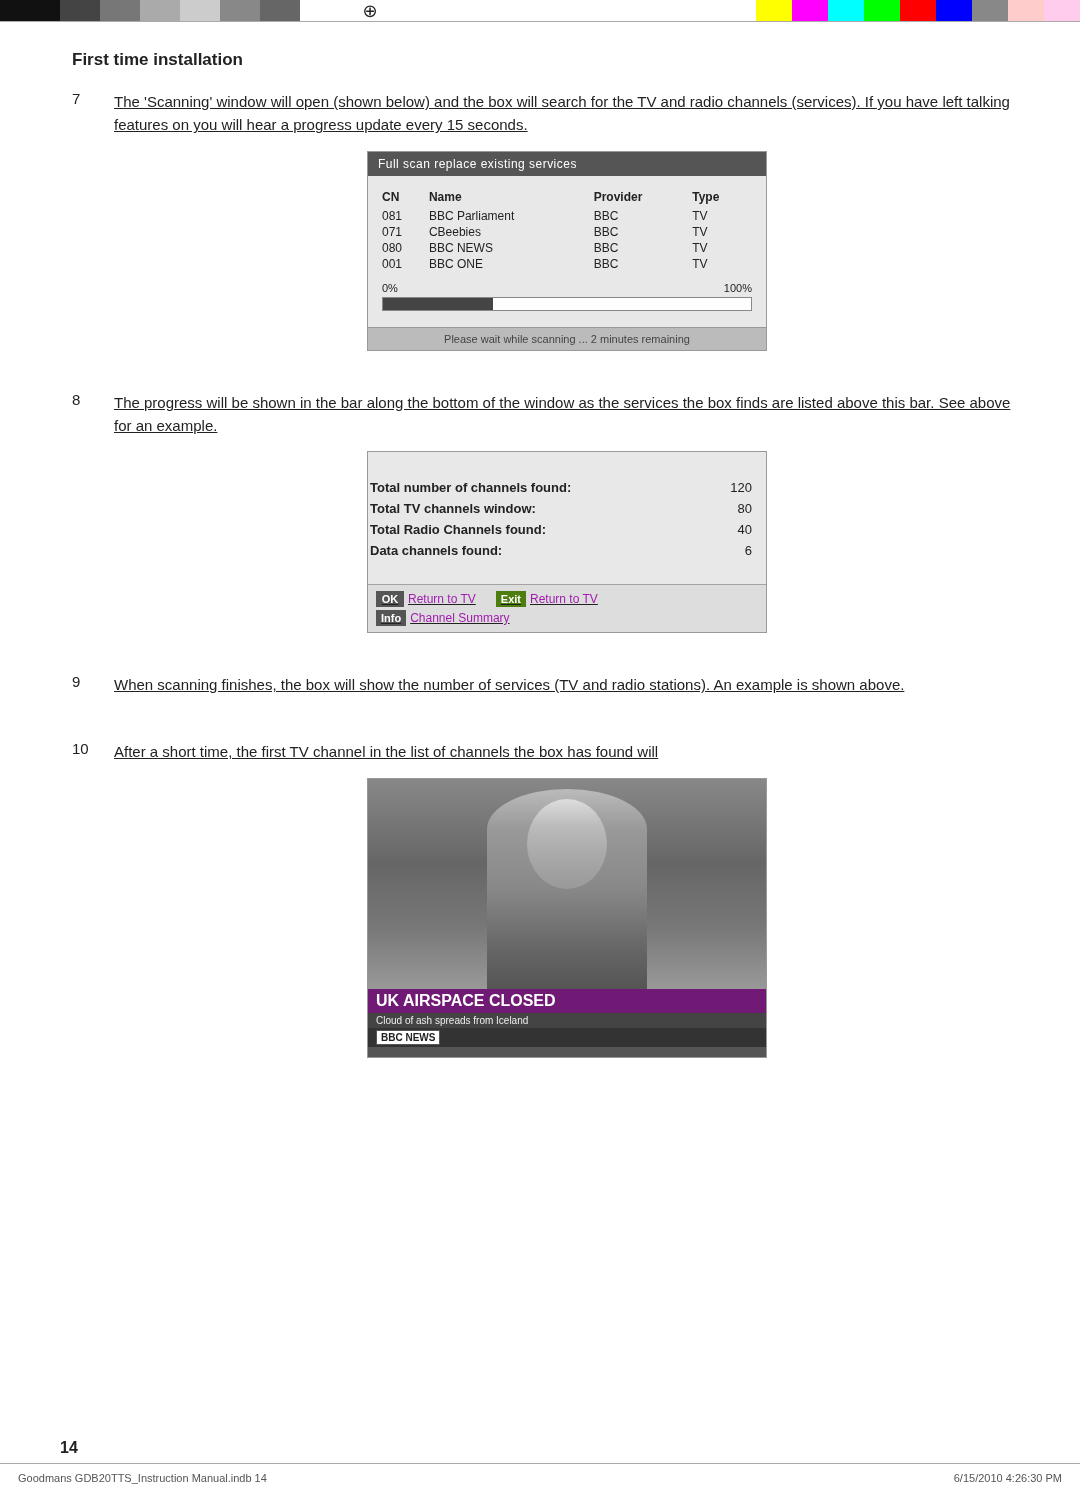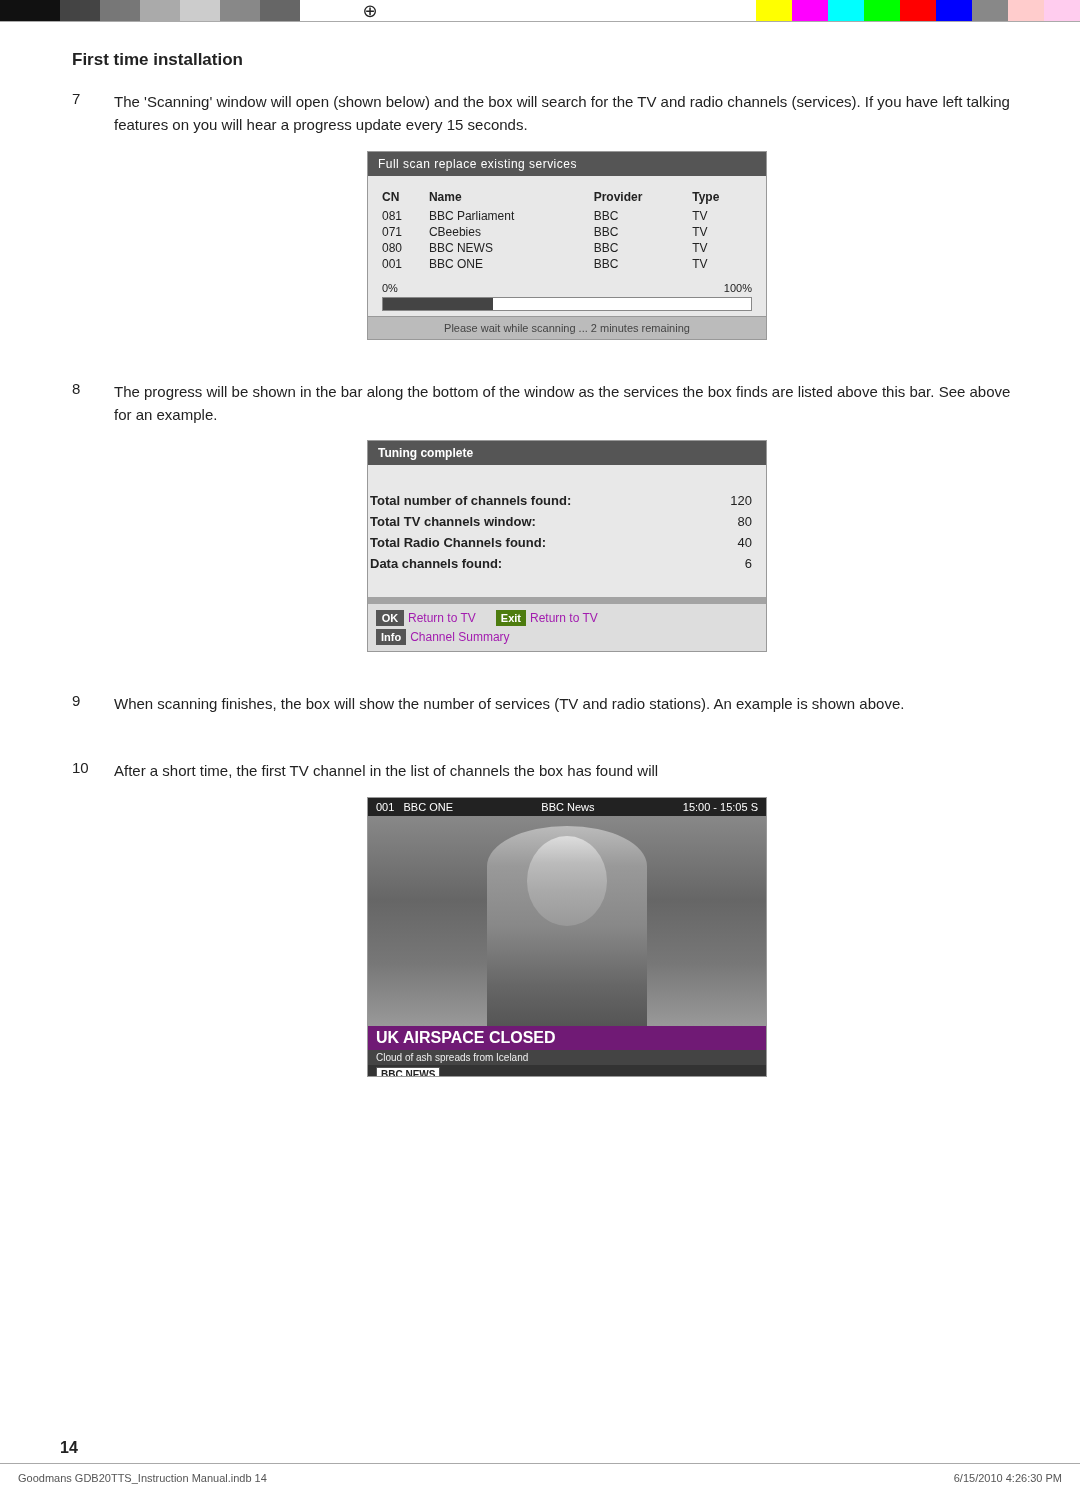--- a/index.html
+++ b/index.html
@@ -82,20 +82,21 @@
       padding-top: 0;
       color: #222;
     }
     .step-content {
       flex: 1;
     }
     .step-text {
       font-size: 15px;
       line-height: 1.55;
       margin-bottom: 14px;
+      text-decoration: underline;
     }
 
     
     .screen-mock {
       border: 1.5px solid #999;
       background: #fff;
       display: inline-block;
       margin: 0 auto;
     }
     .screen-center {
@@ -111,21 +112,21 @@
       color: #222;
     }
     .scan-header {
       background: #555;
       color: #fff;
       padding: 5px 10px;
       font-size: 12px;
       letter-spacing: 0.04em;
     }
     .scan-body {
-      padding: 12px 14px 5px 14px;
+      padding: 12px 14px 16px 14px;
       background: #e8e8e8;
     }
     .scan-table {
       width: 100%;
       border-collapse: collapse;
       font-size: 12px;
       margin-bottom: 10px;
     }
     .scan-table th {
       text-align: left;
@@ -184,24 +185,25 @@
       justify-content: space-between;
       margin-bottom: 6px;
       font-size: 13px;
     }
     .tuning-row span:first-child {
       font-weight: bold;
     }
     .tuning-buttons {
       display: flex;
       flex-direction: column;
-      border-top: 7px solid #a3a3a3;
+      border-top: 1px solid #a3a3a3;
       background: #ddd;
       padding: 6px 8px;
       gap: 3px;
+      text-decoration: underline;
     }
     .tuning-btn-row {
       display: flex;
       align-items: center;
       gap: 4px;
       font-size: 12px;
     }
     .btn-label {
       background: #555;
       color: #fff;
@@ -364,21 +366,20 @@
     </div>
   </div>
 
   <div class="step">
     <div class="step-number">8</div>
     <div class="step-content">
       <div class="step-text">The progress will be shown in the bar along the bottom of the window as the services the box finds are listed above this bar. See above for an example.</div>
       <div style="margin-bottom:14px;"></div>
       <div class="screen-center">
         <div class="screen-mock tuning-screen">
-          <div class="tuning-header">Tuning complete</div>
           <div class="tuning-body">
             <div style="margin-bottom:10px;"></div>
             <div class="tuning-row">
               <span>Total number of channels found:</span>
               <span>120</span>
             </div>
             <div class="tuning-row">
               <span>Total TV channels window:</span>
               <span>80</span>
             </div>
@@ -416,29 +417,20 @@
       <div class="step-text">When scanning finishes, the box will show the number of services (TV and radio stations). An example is shown above.</div>
     </div>
   </div>
 
   <div class="step">
     <div class="step-number">10</div>
     <div class="step-content">
       <div class="step-text">After a short time, the first TV channel in the list of channels the box has found will</div>
       <div class="screen-center">
         <div class="screen-mock tv-screen">
-          <div class="tv-top-bar">
-            <span>
-              <span>001</span>
-              &nbsp;
-              <span>BBC ONE</span>
-            </span>
-            <span>BBC News</span>
-            <span>15:00 - 15:05  S</span>
-          </div>
           <div class="tv-image-area">
 
             <div style="position:absolute;bottom:0;left:50%;transform:translateX(-50%);width:160px;height:200px;background:linear-gradient(180deg,#bbb 0%,#999 20%,#888 50%,#666 80%,#555 100%);border-radius:50% 50% 0 0 / 20% 20% 0 0;"></div>
             <div style="position:absolute;bottom:60px;left:50%;transform:translateX(-50%);width:80px;height:90px;background:linear-gradient(180deg,#ddd 0%,#bbb 30%,#aaa 60%,#999 100%);border-radius:50%;top:20px;"></div>
           </div>
           <div class="tv-lower-bar">
             <span>UK AIRSPACE CLOSED</span>
           </div>
           <div class="tv-ticker">
             <span>Cloud of ash spreads from Iceland</span>

